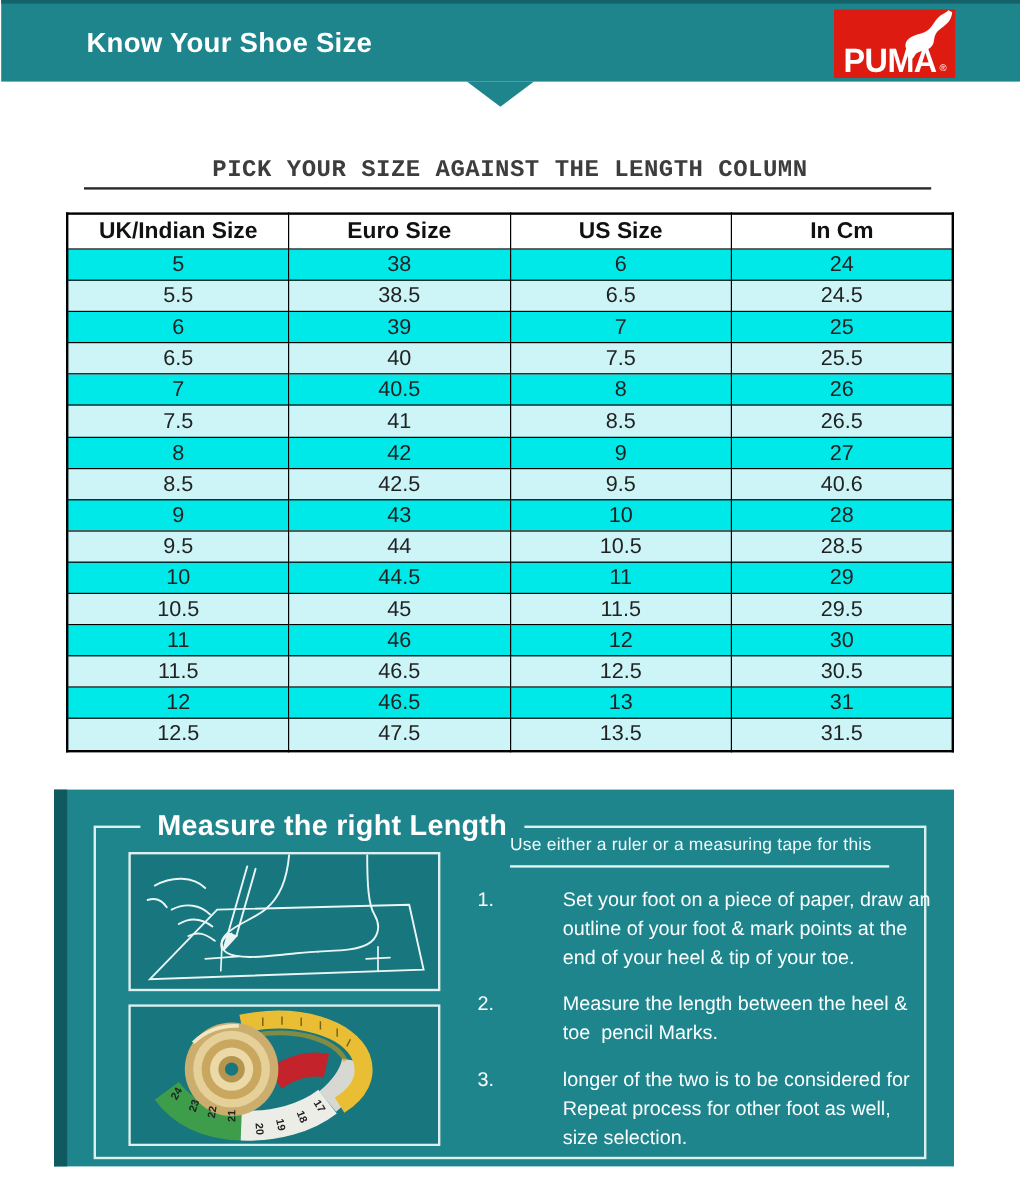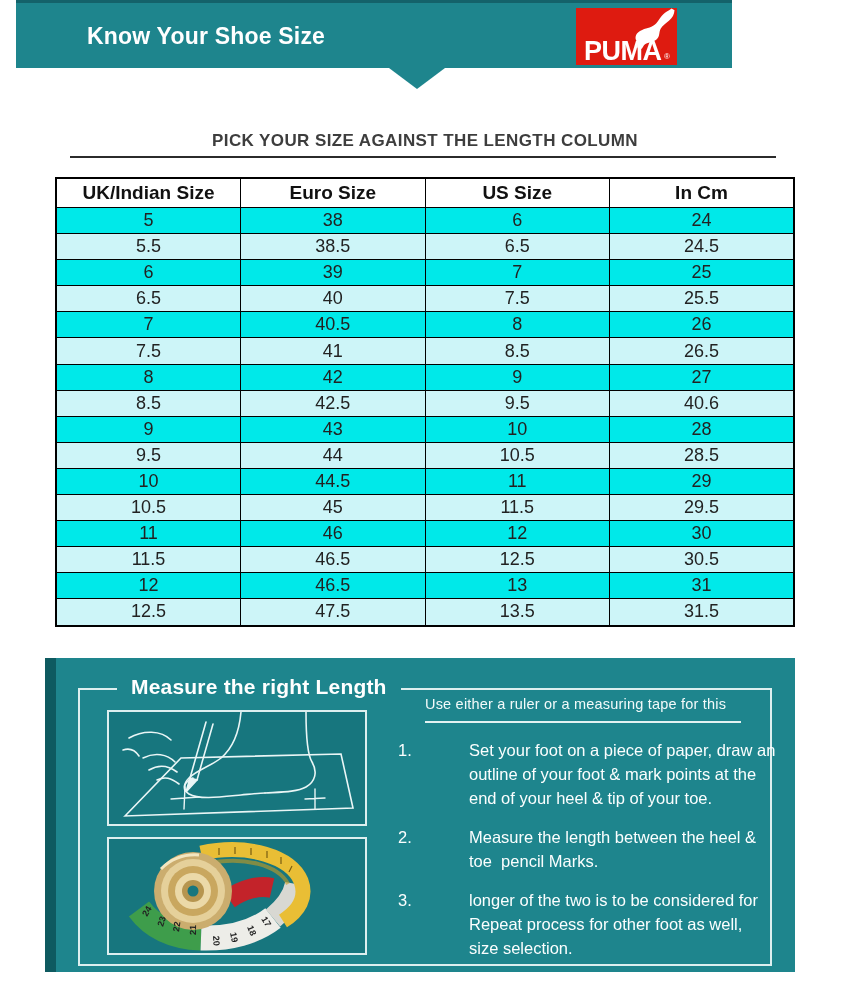--- a/index.html
+++ b/index.html
@@ -1,50 +1,50 @@
 <!DOCTYPE html>
 <html><head>
 <meta charset="utf-8">
 <style>
   html,body{margin:0;padding:0;background:#ffffff;}
   .page{position:relative;width:850px;height:995px;background:#ffffff;overflow:hidden;
         font-family:"Liberation Sans",sans-serif;color:#1a1a1a;}
 
   
-  .topbar{position:absolute;left:16px;top:0;width:716px;height:68px;background:#1E858D;
+  .topbar{position:absolute;left:1px;top:0;width:850px;height:68px;background:#1E858D;
           border-top:3px solid #14626A;box-sizing:border-box;}
   .topbar-title{position:absolute;left:71px;top:50%;transform:translateY(-50%);
                 color:#ffffff;font-size:23px;font-weight:bold;letter-spacing:.2px;}
   .logo{position:absolute;right:55px;top:5px;width:101px;height:57px;background:#DE1B10;}
   .logo svg{display:block;width:100%;height:100%;}
   .pointer{position:absolute;left:389px;top:68px;width:0;height:0;
            border-left:28px solid transparent;border-right:28px solid transparent;
            border-top:21px solid #1E858D;}
 
   
   .heading{position:absolute;left:0;top:131px;width:850px;text-align:center;
-           font-size:17px;font-weight:bold;color:#3D3D3D;letter-spacing:.4px;}
+           font-size:20px;font-weight:bold;color:#3D3D3D;letter-spacing:.4px;font-family:Liberation Mono, monospace;}
   .heading-line{position:absolute;left:70px;top:156px;width:706px;height:2px;background:#2B2B2B;}
 
   
   table.size{position:absolute;left:55px;top:177px;width:740px;border-collapse:collapse;
              border:2px solid #000;table-layout:fixed;padding-left:12px;}
   table.size th,table.size td{border:1px solid #000;text-align:center;padding:0;}
   table.size th{height:28px;font-size:19px;font-weight:bold;background:#ffffff;color:#111;}
   table.size td{height:25.1px;font-size:18px;color:#222;}
   tr.bright td{background:#00E9E9;}
   tr.light td{background:#CDF5F8;}
 
   
   .panel{position:absolute;left:45px;top:658px;width:750px;height:314px;background:#1E858D;}
   .panel-strip{position:absolute;left:0;top:0;width:11px;height:100%;background:#0E5A60;}
   .frame{position:absolute;left:33px;top:30px;width:694px;height:278px;
          border:2px solid #DDEFEF;box-sizing:border-box;}
   .frame-title{position:absolute;left:72px;top:17px;background:#1E858D;padding:0 14px;
-               color:#ffffff;font-size:21px;font-weight:bold;letter-spacing:.2px;}
+               color:#ffffff;font-size:24px;font-weight:bold;letter-spacing:.2px;}
   .imgbox{position:absolute;left:62px;width:256px;border:2px solid #DDEFEF;
           background:#17767E;box-sizing:content-box;}
   .imgbox svg{display:block;}
   .imgbox.foot{top:52px;height:112px;}
   .imgbox.tape{top:179px;height:114px;}
   .note{position:absolute;left:380px;top:38px;color:#F2FAFA;font-size:14.5px;letter-spacing:.2px;}
   .note-line{position:absolute;left:380px;top:63px;width:316px;height:2px;background:#E3F2F2;}
   .steps{position:absolute;left:353px;top:80px;width:380px;color:#FBFEFE;font-size:16.5px;}
   .step{display:flex;margin-bottom:15px;}
   .step .num{width:27px;flex:none;line-height:24px;}

